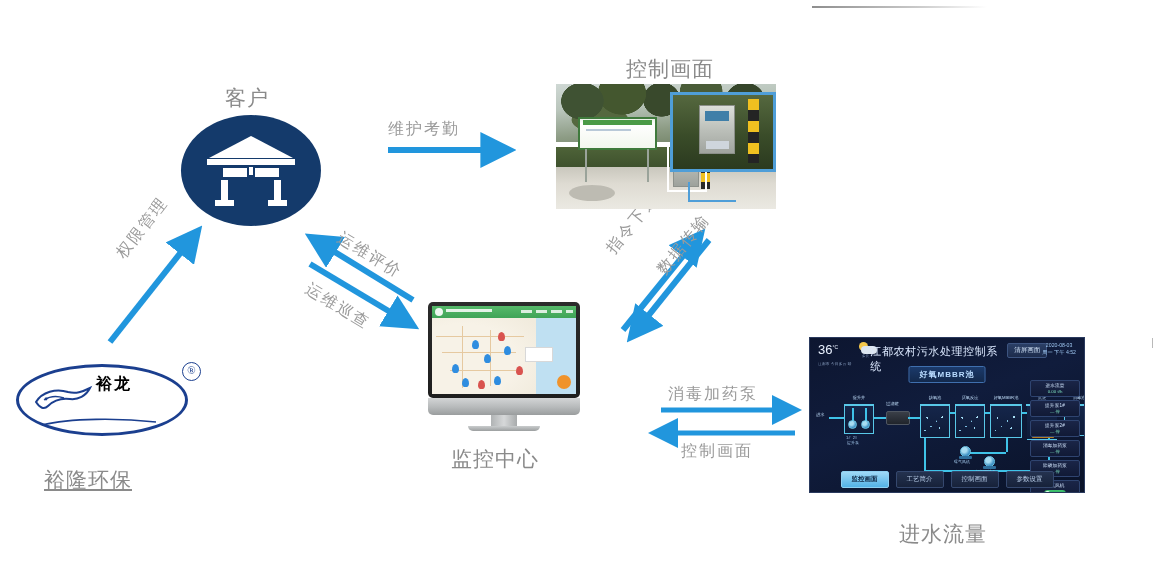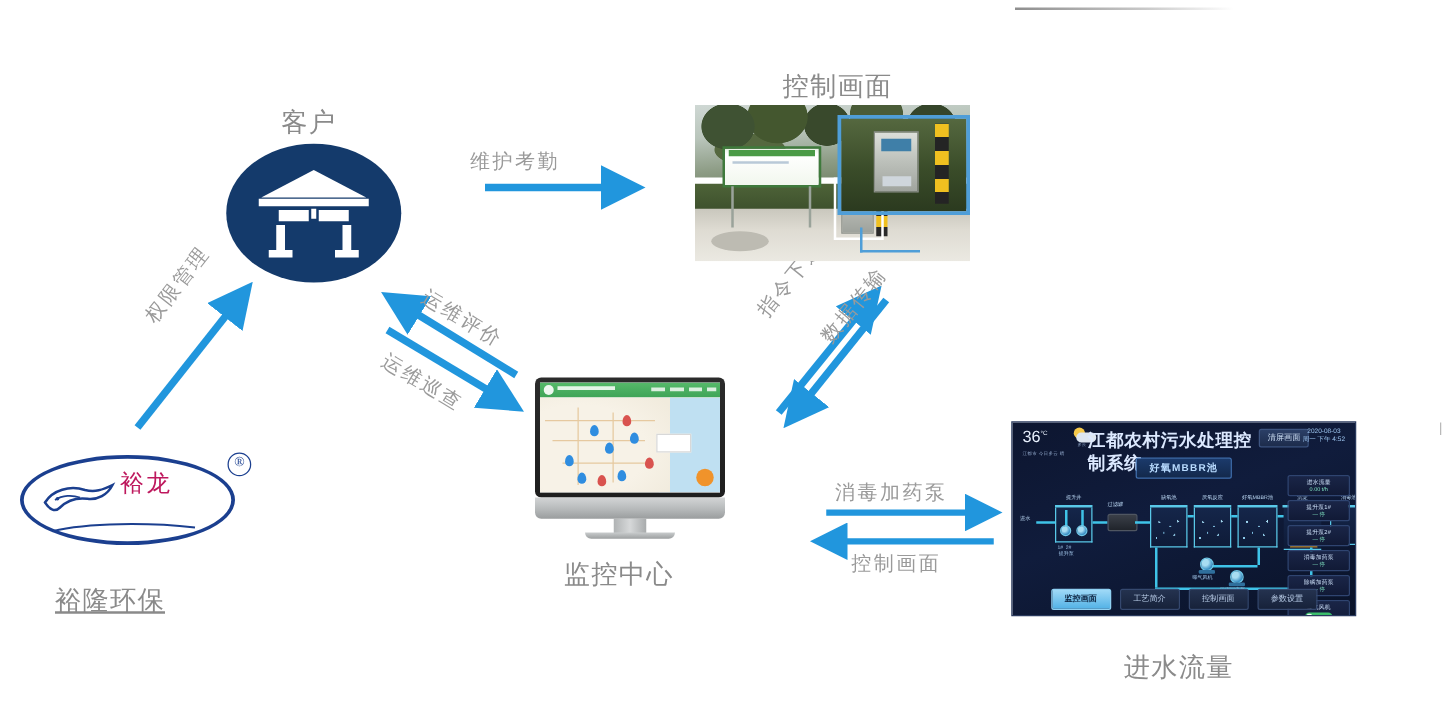--- a/index.html
+++ b/index.html
@@ -101,21 +101,21 @@
      font-family:"Liberation Sans","DejaVu Sans",sans-serif;}
   .sc-top{position:absolute;left:0;top:0;width:100%;height:24px;}
   .sc-temp{position:absolute;left:8px;top:3px;color:#eaf2ff;font-size:13px;line-height:13px;}
   .sc-temp sup{font-size:5px;vertical-align:super;}
   .sc-temp .sub{display:block;font-size:3.6px;color:#8fa6c8;letter-spacing:.3px;margin-top:2px;}
   .sc-wx{position:absolute;left:48px;top:4px;width:20px;height:14px;}
   .sc-wx .sun{position:absolute;left:1px;top:0;width:9px;height:9px;border-radius:50%;background:#f6c94b;}
   .sc-wx .cloud{position:absolute;left:3px;top:4px;width:16px;height:8px;border-radius:6px;background:#dde6f0;}
   .sc-wx .cap{position:absolute;left:4px;top:12px;font-size:3.4px;color:#8fa6c8;}
   .sc-title{position:absolute;left:50%;top:6px;transform:translateX(-56%);
-     color:#dce9ff;font-size:14px;letter-spacing:.6px;font-weight:bold;}
+     color:#dce9ff;font-size:11px;letter-spacing:.6px;font-weight:normal;}
   .sc-btn-top{position:absolute;left:72%;top:5px;padding:2px 6px;font-size:6.5px;color:#cfe0f5;
      background:linear-gradient(180deg,#2b3f66,#1d2c4c);border:1px solid #3d5480;border-radius:2px;}
   .sc-clock{position:absolute;right:8px;top:4px;text-align:center;color:#9ec6f0;font-size:5.2px;line-height:7px;}
   .sc-eq-label{position:absolute;left:50%;top:28px;transform:translateX(-50%);
      padding:2px 10px;font-size:8px;letter-spacing:1px;color:#b9dcff;font-weight:bold;
      background:linear-gradient(180deg,#1b3a6b,#13294c);border:1px solid #3f6fae;border-radius:2px;}
 
   .sc-flow{position:absolute;left:6px;top:44px;right:58px;bottom:30px;}
   .tank{position:absolute;background:linear-gradient(180deg,#15264a 0%,#0e1b38 100%);
      border:1.4px solid #59c8e8;border-top:none;box-sizing:border-box;}
@@ -157,22 +157,22 @@
   .sc-tab.active{color:#0c2340;font-weight:bold;
      background:linear-gradient(180deg,#9fd9f7,#53b2e6);border-color:#8fd0f2;}
 
   
   #logo-node{position:absolute;left:10px;top:360px;width:195px;height:80px;}
   .logo-oval{position:absolute;left:6px;top:4px;width:172px;height:72px;border-radius:50%;
      border:3px solid #1b3f8f;box-sizing:border-box;}
   .logo-reg{position:absolute;right:4px;top:2px;width:17px;height:17px;border-radius:50%;
      border:1.4px solid #1b3f8f;color:#1b3f8f;font-size:11px;line-height:15px;text-align:center;
      font-family:"Liberation Serif",serif;}
-  .logo-cn{position:absolute;left:86px;top:14px;color:#be185d;font-size:19px;letter-spacing:2px;
-     font-family:"Liberation Serif","DejaVu Serif",serif;font-weight:normal;}
+  .logo-cn{position:absolute;left:86px;top:14px;color:#000000;font-size:16px;letter-spacing:2px;
+     font-family:"Liberation Serif","DejaVu Serif",serif;font-weight:bold;}
   .logo-en{position:absolute;left:36px;top:30px;color:#1b3f8f;font-size:30px;
      font-family:"Liberation Serif","DejaVu Serif",serif;font-style:italic;font-weight:bold;letter-spacing:-1px;}
 
   .top-artifact{position:absolute;left:812px;top:6px;width:175px;height:2px;
      background:linear-gradient(90deg,#8e8e8e,#c9c9c9 60%,#ffffff);}
   .tick-artifact{position:absolute;right:8px;top:338px;width:1px;height:10px;background:#b9b9b9;}
 </style>
 </head>
 <body>
 
@@ -198,21 +198,21 @@
 
     <line x1="623" y1="330" x2="700" y2="235" stroke="#2196dd" stroke-width="6" marker-end="url(#ah)"></line>
 
     <line x1="709" y1="240" x2="632" y2="336" stroke="#2196dd" stroke-width="6" marker-end="url(#ah)"></line>
 
     <line x1="661" y1="410" x2="795" y2="410" stroke="#2196dd" stroke-width="5" marker-end="url(#ah)"></line>
 
     <line x1="795" y1="433" x2="655" y2="433" stroke="#2196dd" stroke-width="5" marker-end="url(#ah)"></line>
   </svg>
 
-  <div class="lbl arrow-txt" style="left:376px;top:119px;">维护考勤</div>
+  <div class="lbl arrow-txt" style="left:388px;top:119px;">维护考勤</div>
 
   <div class="lbl arrow-txt" style="left:344px;top:228px;transform:rotate(31deg);transform-origin:left top;">运维评价</div>
   <div class="lbl arrow-txt" style="left:312px;top:279px;transform:rotate(31deg);transform-origin:left top;">运维巡查</div>
 
   <div class="lbl arrow-txt" style="left:112px;top:250px;transform:rotate(-52deg);transform-origin:left top;">权限管理</div>
 
   <div class="lbl arrow-txt" style="left:602px;top:245px;transform:rotate(-51deg);transform-origin:left top;">指令下达</div>
   <div class="lbl arrow-txt" style="left:653px;top:266px;transform:rotate(-51deg);transform-origin:left top;">数据传输</div>
 
   <div class="lbl arrow-txt" style="left:668px;top:384px;">消毒加药泵</div>

